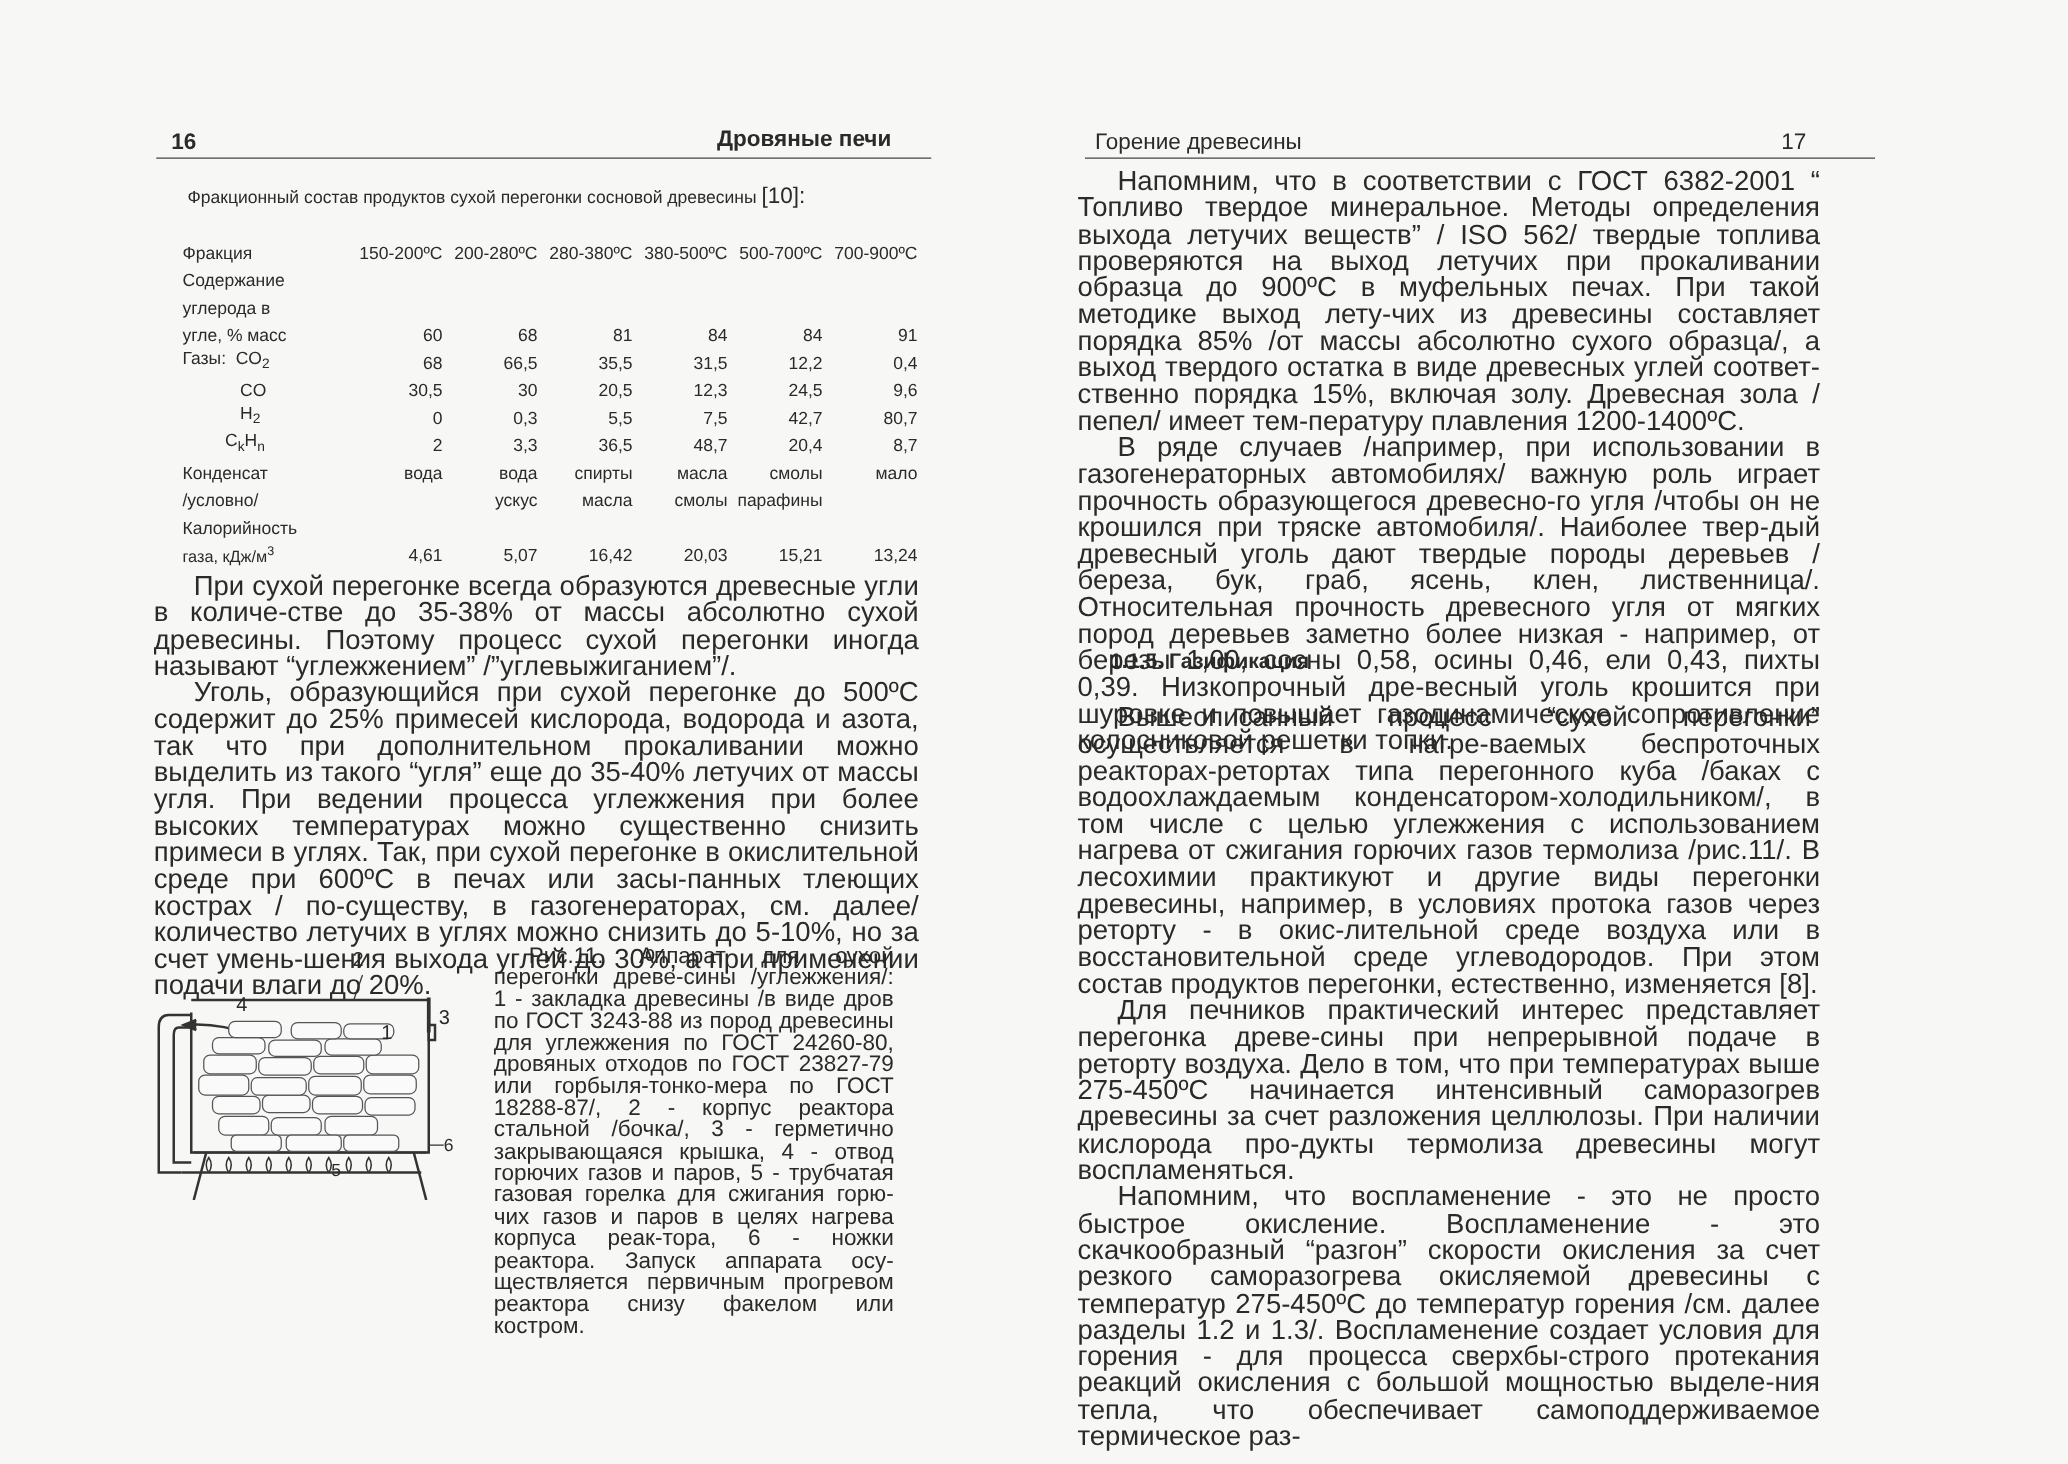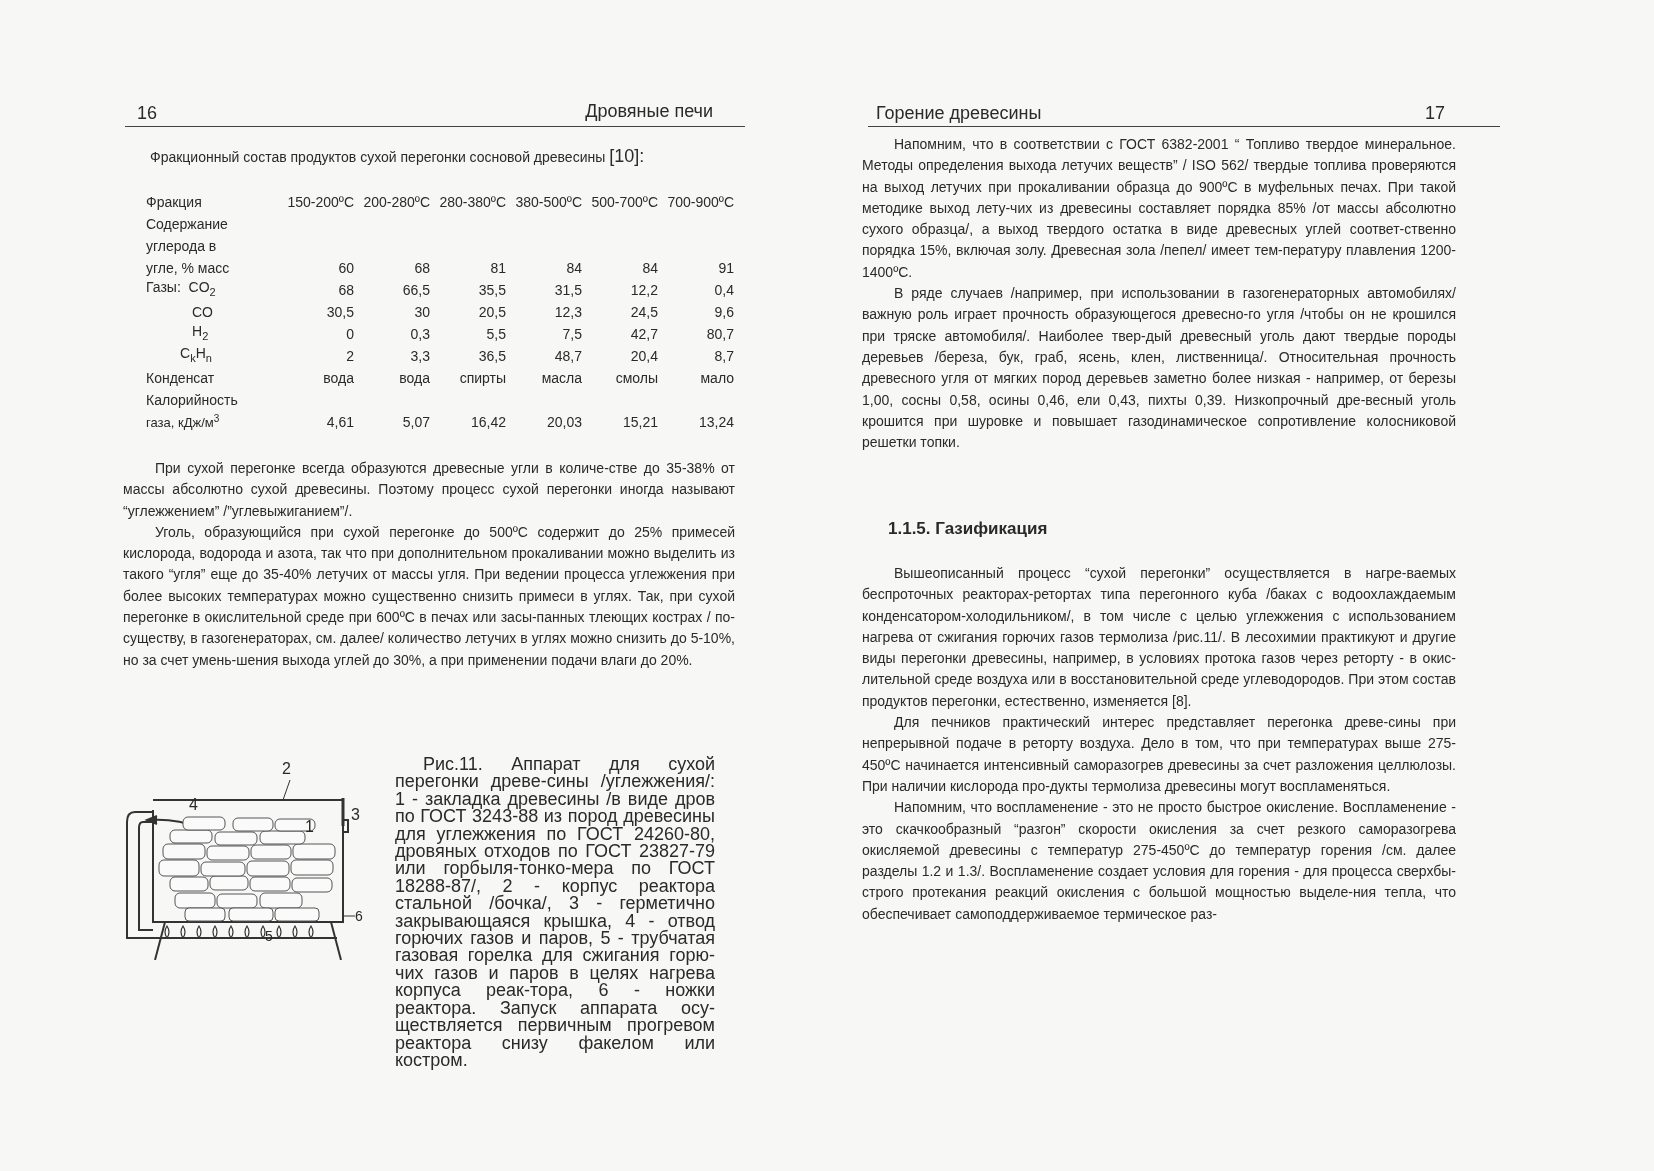--- a/index.html
+++ b/index.html
@@ -5,40 +5,40 @@
   html, body { margin:0; padding:0; }
   body {
     width:1654px; height:1171px; background:#f7f7f5; position:relative; overflow:hidden;
     font-family:"Liberation Sans", sans-serif; color:#2a2a2a;
   }
   .page { position:absolute; top:0; height:1171px; }
   .left { left:0; width:827px; }
   .right { left:827px; width:827px; }
   .hdr {
     position:absolute; top:100px; border-bottom:1.5px solid #444; height:26px;
-    font-weight:normal; font-size:18px;
+    font-weight:bold; font-size:18px;
   }
   .left .hdr { left:125px; width:620px; }
   .hdr .pn { position:absolute; bottom:2px; }
   .hdr .ttl { position:absolute; bottom:4px; }
   .left .hdr .pn { left:12px; }
   .left .hdr .ttl { right:32px; }
 
   .tbl-caption { position:absolute; left:150px; top:146px; font-size:14px; }
   .tbl-caption .ref { font-size:18px; }
   table.frac { position:absolute; left:146px; top:188px; border-collapse:collapse; font-size:14px; }
   table.frac td { padding:0; height:22px; vertical-align:bottom; white-space:nowrap; }
   table.frac td.lbl { width:86px; }
   table.frac td.v { text-align:right; width:76px; }
   table.frac td.lbl.ind { padding-left:46px; }
   sub { font-size:11px; }
   sup { font-size:10px; }
 
   .para {
-    position:absolute; font-size:14px; line-height:21.3px; text-align:justify; text-align-last:left;
+    position:absolute; font-size:22px; line-height:21.3px; text-align:justify; text-align-last:left;
   }
   .para p { margin:0; text-indent:32px; }
   .left .para.p1 { left:123px; top:458px; width:612px; }
 
   .fig { position:absolute; left:115px; top:760px; width:255px; height:200px; }
   .fig-caption {
     position:absolute; left:395px; top:756px; width:320px; font-size:18px; line-height:17.4px;
     text-align:justify; text-align-last:left;
   }
   .fig-caption p { margin:0; text-indent:28px; }
@@ -122,20 +122,29 @@
       <td class="v">8,7</td>
     </tr>
     <tr>
       <td class="lbl">Конденсат</td>
       <td class="v">вода</td>
       <td class="v">вода</td>
       <td class="v">спирты</td>
       <td class="v">масла</td>
       <td class="v">смолы</td>
       <td class="v">мало</td>
+    </tr>
+    <tr>
+      <td class="lbl">/условно/</td>
+      <td class="v"></td>
+      <td class="v">ускус</td>
+      <td class="v">масла</td>
+      <td class="v">смолы</td>
+      <td class="v">парафины</td>
+      <td class="v"></td>
     </tr>
     <tr>
           <td class="lbl">Калорийность</td>
           <td colspan="6"></td>
         </tr>
     <tr>
       <td class="lbl" style="font-size:13px"><span>газа, кДж/м</span><sup>3</sup></td>
       <td class="v">4,61</td>
       <td class="v">5,07</td>
       <td class="v">16,42</td>

